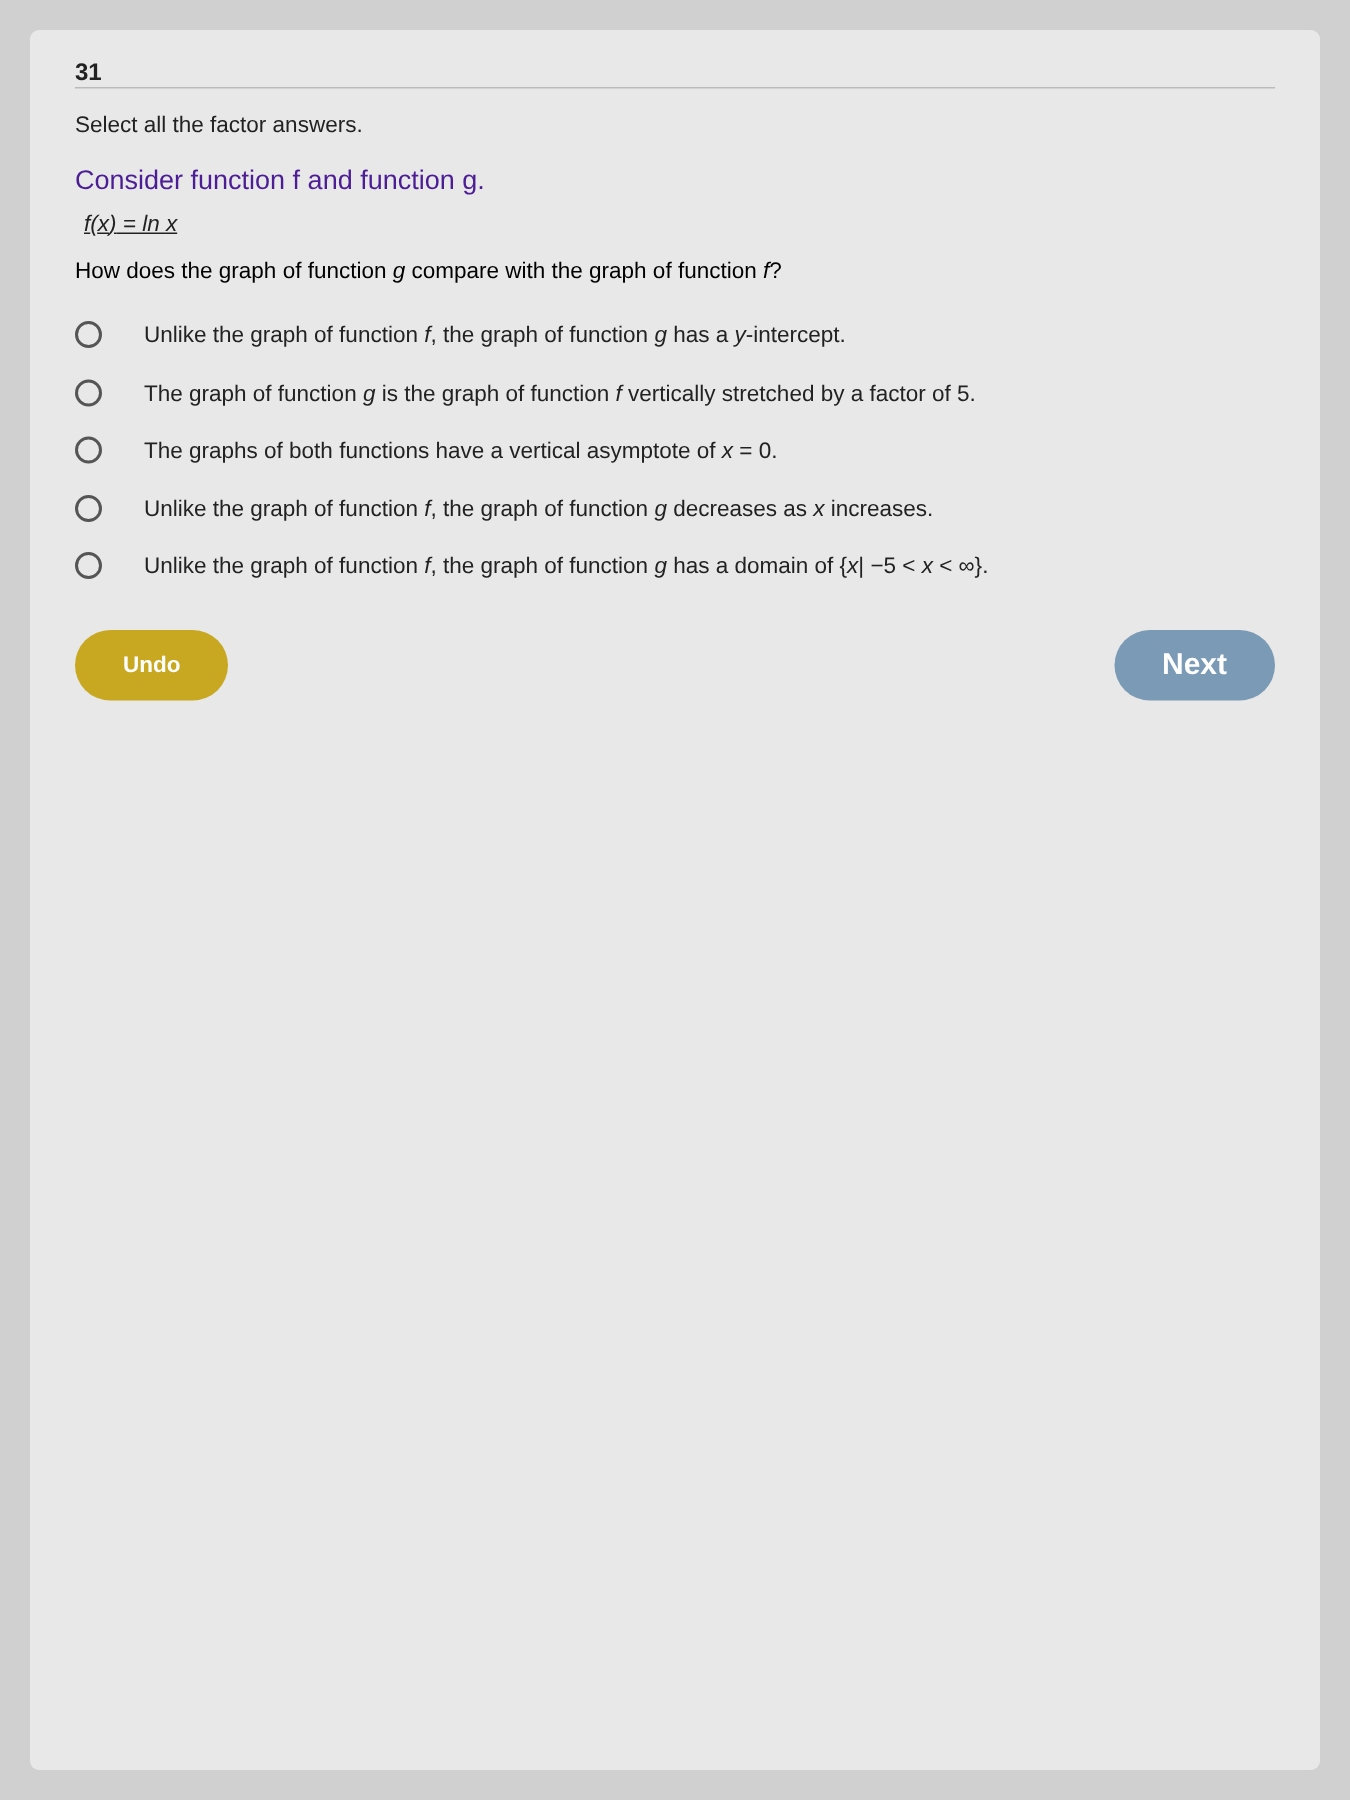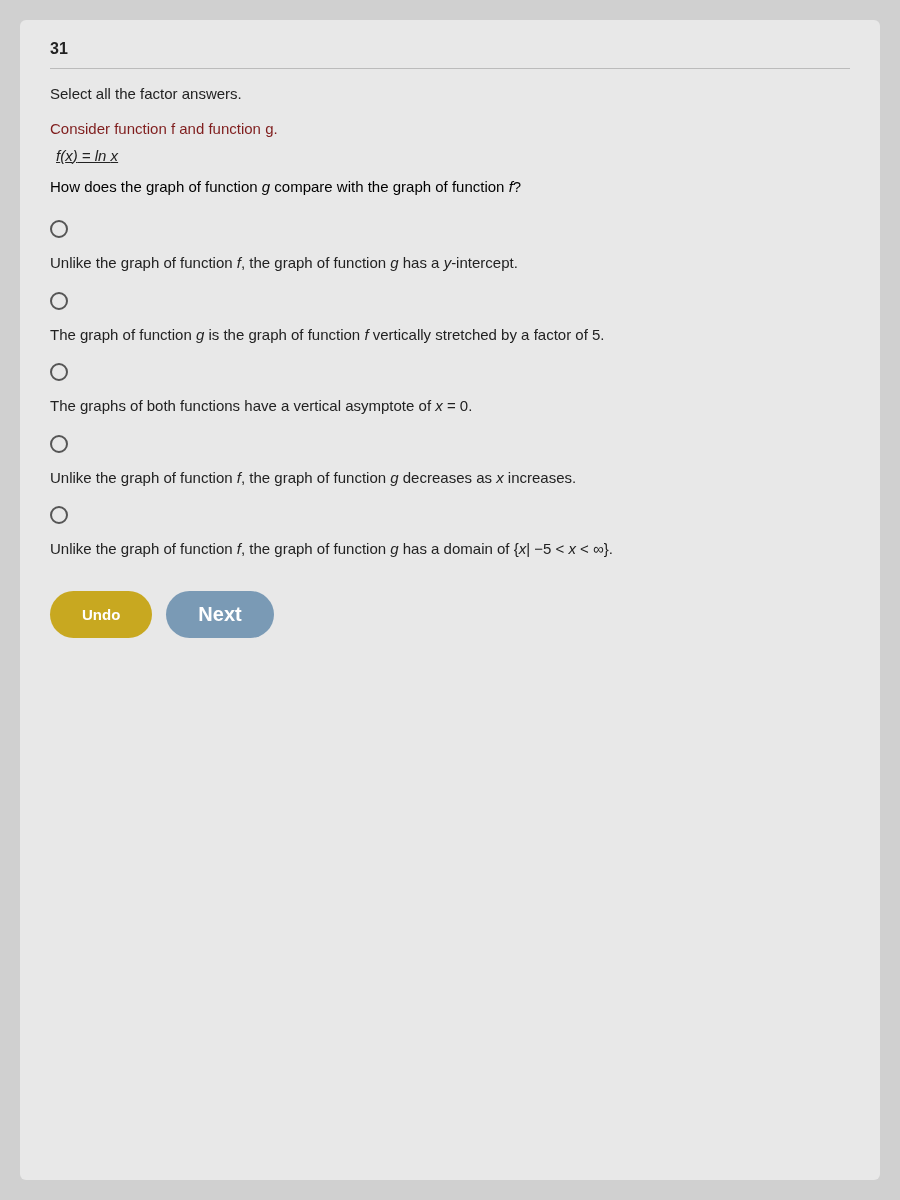--- a/index.html
+++ b/index.html
@@ -25,32 +25,32 @@
       padding: 20px 30px 40px 30px;
       position: relative;
     }
 
     .question-number {
       font-size: 16px;
       font-weight: bold;
       color: #222;
       margin-bottom: 16px;
       border-bottom: 1px solid #bbb;
-      padding-bottom: 10px;
+      padding-bottom: 0;
     }
 
     .instructions {
       font-size: 15px;
       color: #222;
       margin-bottom: 18px;
     }
 
     .problem-statement {
-      font-size: 15px;
-      color: #7f1d1d;
+      font-size: 18px;
+      color: #4c1d95;
       margin-bottom: 10px;
     }
 
     .function-line {
       font-size: 15px;
       color: #222;
       font-style: italic;
       margin-bottom: 4px;
       margin-left: 6px;
       text-decoration: underline;
@@ -65,23 +65,22 @@
 
     .answer-options {
       list-style: none;
       margin-bottom: 30px;
     }
 
     .answer-option {
       display: flex;
       align-items: flex-start;
       margin-bottom: 16px;
-      gap: 14px;
+      gap: 28px;
       cursor: pointer;
-      flex-direction: column;
     }
 
     .radio-circle {
       width: 18px;
       height: 18px;
       border: 2px solid #555;
       border-radius: 50%;
       flex-shrink: 0;
       margin-top: 1px;
       background: transparent;
@@ -93,21 +92,21 @@
       color: #222;
       line-height: 1.5;
     }
 
     .option-text em {
       font-style: italic;
     }
 
     .button-row {
       display: flex;
-      justify-content: flex-start;
+      justify-content: space-between;
       gap: 14px;
       margin-top: 20px;
     }
 
     .btn-undo {
       background-color: #c8a820;
       color: white;
       border: none;
       border-radius: 25px;
       padding: 12px 32px;

